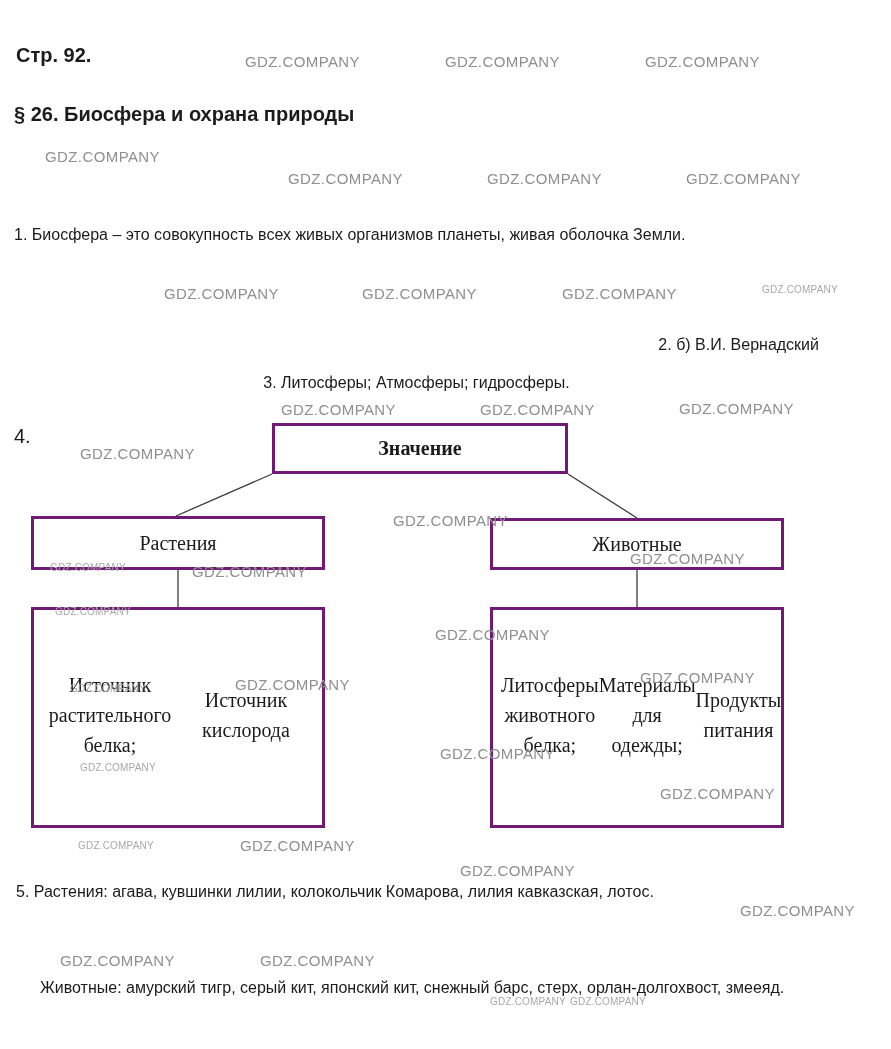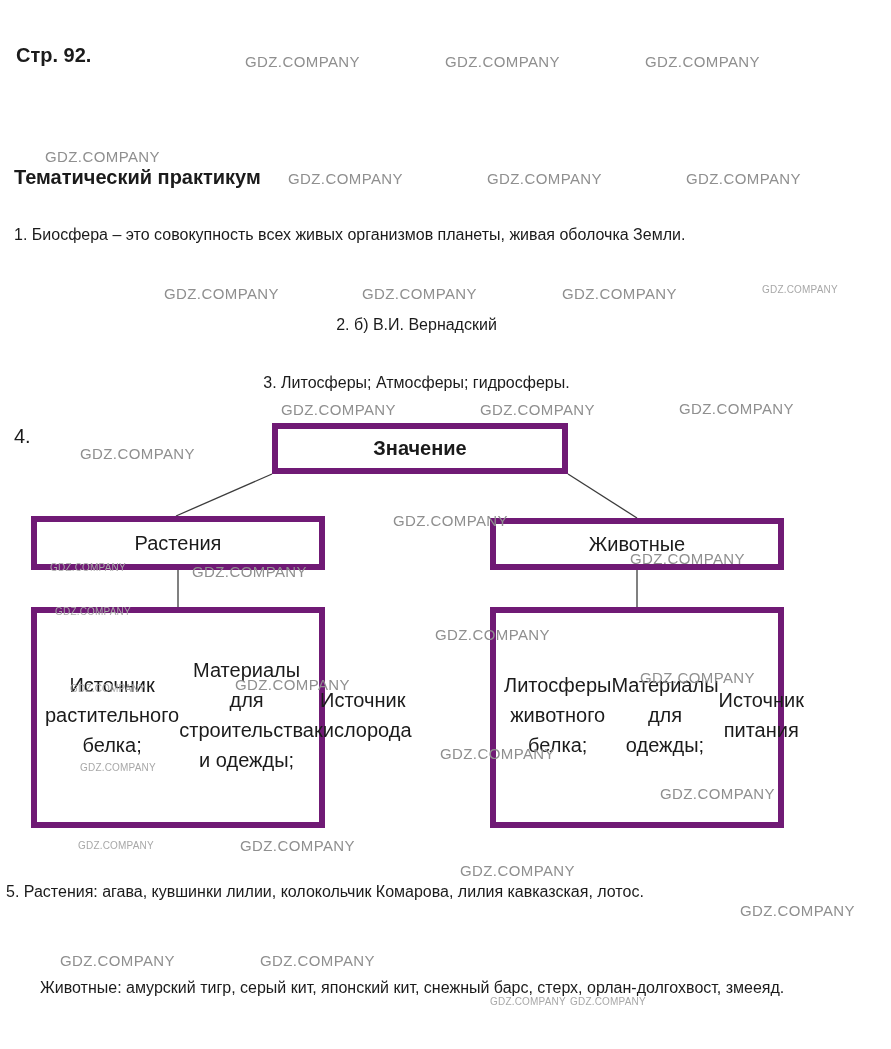--- a/index.html
+++ b/index.html
@@ -31,26 +31,27 @@
   }
   .answer {
     position: absolute;
     font-size: 16px;
     line-height: 33px;
     text-align: justify;
     color: #1b1b1b;
   }
   .box {
     position: absolute;
-    border: 6px solid #701a75;
+    border: 3px solid #701a75;
     display: flex;
     align-items: center;
     justify-content: center;
     font-size: 20px;
     background: transparent;
+    font-family: Liberation Serif, serif;
   }
   .detail-box {
     flex-direction: row;
     align-items: center;
     justify-content: flex-start;
     padding: 12px 8px 0 8px;
     text-align: center;
   }
   .detail-box p {
     width: 100%;
@@ -73,55 +74,53 @@
 <div class="page">
 
   <svg class="lines" viewBox="0 0 891 1049">
     <line x1="272" y1="474" x2="176" y2="516"></line>
     <line x1="568" y1="474" x2="637" y2="518"></line>
     <line x1="178" y1="570" x2="178" y2="607"></line>
     <line x1="637" y1="570" x2="637" y2="607"></line>
   </svg>
 
   <div class="abs bold" style="left:16px;top:44px;font-size:20px">Стр. 92.</div>
-  <div class="abs bold" style="left:14px;top:166px;font-size:20px">Тематический практикум</div>
+  <div class="abs bold" style="left:14px;top:103px;font-size:20px">§ 26. Биосфера и охрана природы</div>
 
   <p class="answer" style="left:14px;top:218px;width:805px">1. Биосфера – это совокупность всех живых организмов планеты, живая оболочка Земли.</p>
-  <p class="answer" style="left:14px;top:308px;width:805px;text-align:center">2. б) В.И. Вернадский</p>
+  <p class="answer" style="left:14px;top:328px;width:805px;text-align:right">2. б) В.И. Вернадский</p>
   <p class="answer" style="left:14px;top:366px;width:805px;text-align:center">3. Литосферы; Атмосферы; гидросферы.</p>
   <div class="abs" style="left:14px;top:425px;font-size:20px">4.</div>
 
   <div class="box bold" style="left:272px;top:423px;width:296px;height:51px">
     <span>Значение</span>
   </div>
 
   <div class="box" style="left:31px;top:516px;width:294px;height:54px">
     <span>Растения</span>
   </div>
 
   <div class="box" style="left:490px;top:518px;width:294px;height:52px">
     <span>Животные</span>
   </div>
 
   <div class="box detail-box" style="left:31px;top:607px;width:294px;height:221px">
     <p>Источник растительного
 белка;</p>
-    <p>Материалы для
-строительства и одежды;</p>
     <p>Источник кислорода</p>
   </div>
 
   <div class="box detail-box" style="left:490px;top:607px;width:294px;height:221px">
     <p>Литосферы животного
 белка;</p>
     <p>Материалы для одежды;</p>
-    <p>Источник питания</p>
+    <p>Продукты питания</p>
   </div>
 
-  <p class="answer" style="left:6px;top:872px;width:805px;line-height:40px">5. Растения: агава, кувшинки лилии, колокольчик Комарова, лилия кавказская, лотос.</p>
+  <p class="answer" style="left:16px;top:872px;width:805px;line-height:40px">5. Растения: агава, кувшинки лилии, колокольчик Комарова, лилия кавказская, лотос.</p>
   <p class="answer" style="left:14px;top:968px;width:805px;line-height:40px;text-indent:26px">Животные: амурский тигр, серый кит, японский кит, снежный барс, стерх, орлан-долгохвост, змееяд.</p>
 
   <span class="wm" style="left:245px;top:53px">GDZ.COMPANY</span>
   <span class="wm" style="left:445px;top:53px">GDZ.COMPANY</span>
   <span class="wm" style="left:645px;top:53px">GDZ.COMPANY</span>
   <span class="wm" style="left:45px;top:148px">GDZ.COMPANY</span>
   <span class="wm" style="left:288px;top:170px">GDZ.COMPANY</span>
   <span class="wm" style="left:487px;top:170px">GDZ.COMPANY</span>
   <span class="wm" style="left:686px;top:170px">GDZ.COMPANY</span>
   <span class="wm" style="left:164px;top:285px">GDZ.COMPANY</span>

